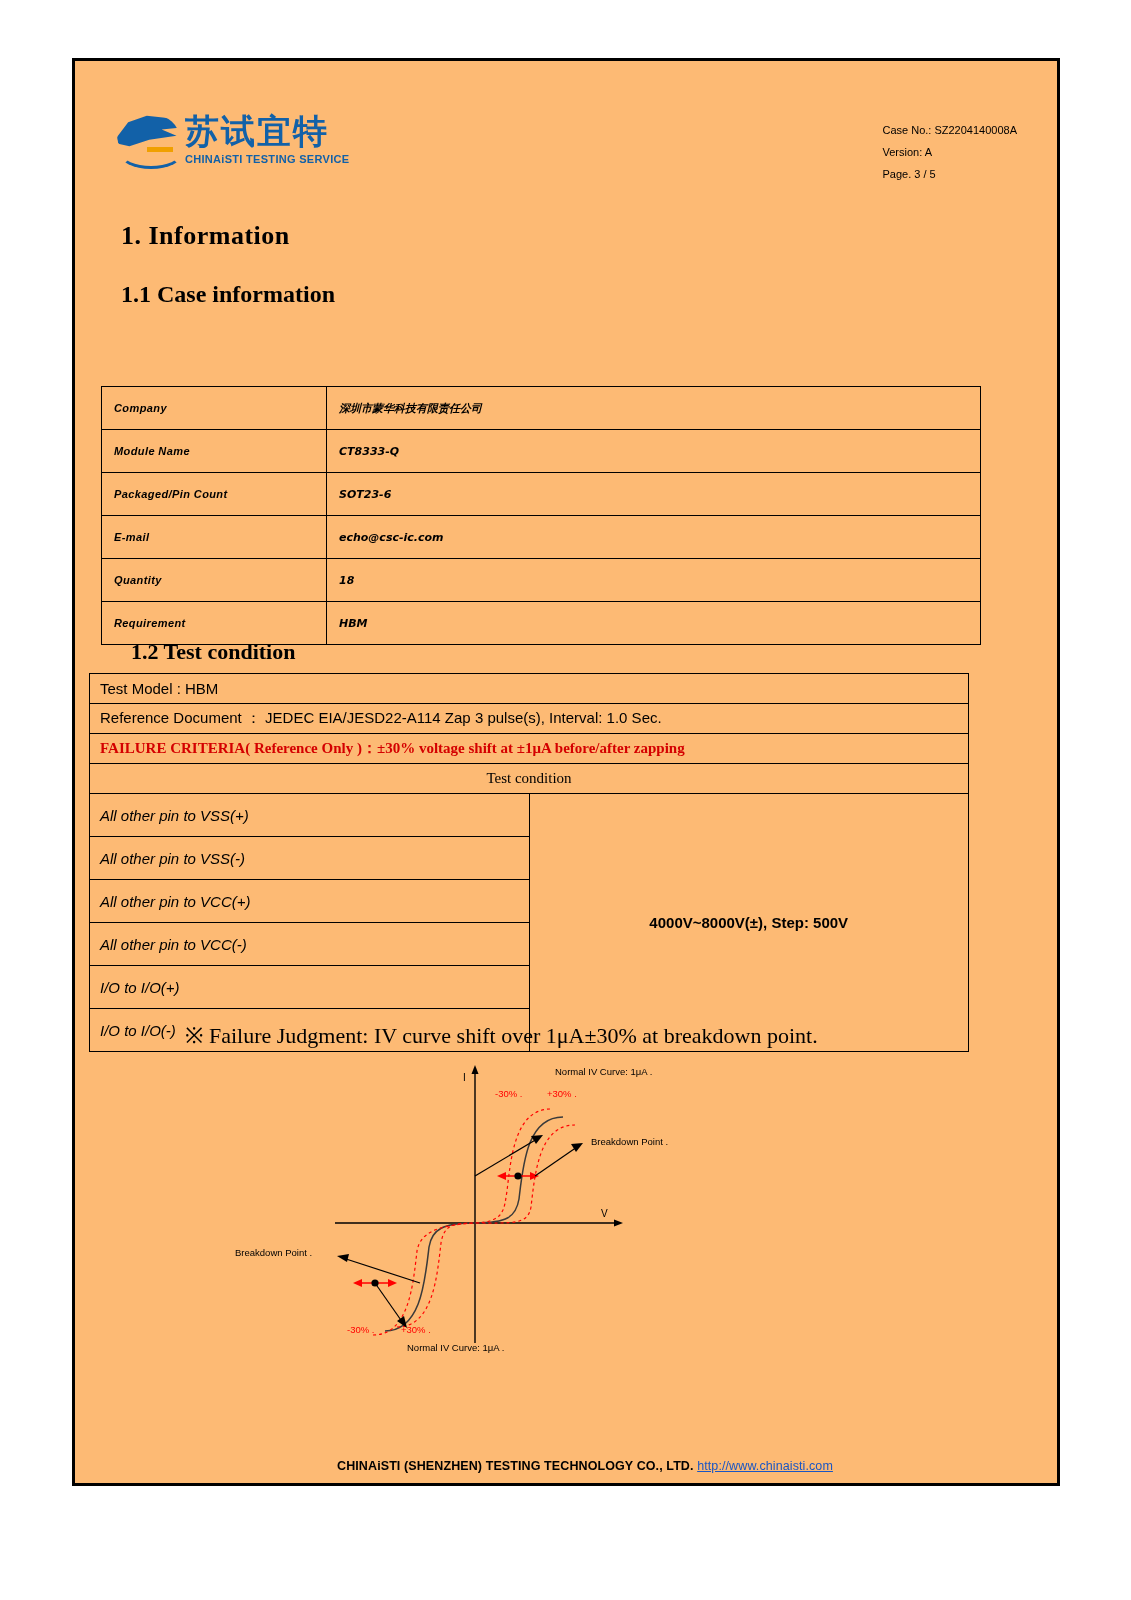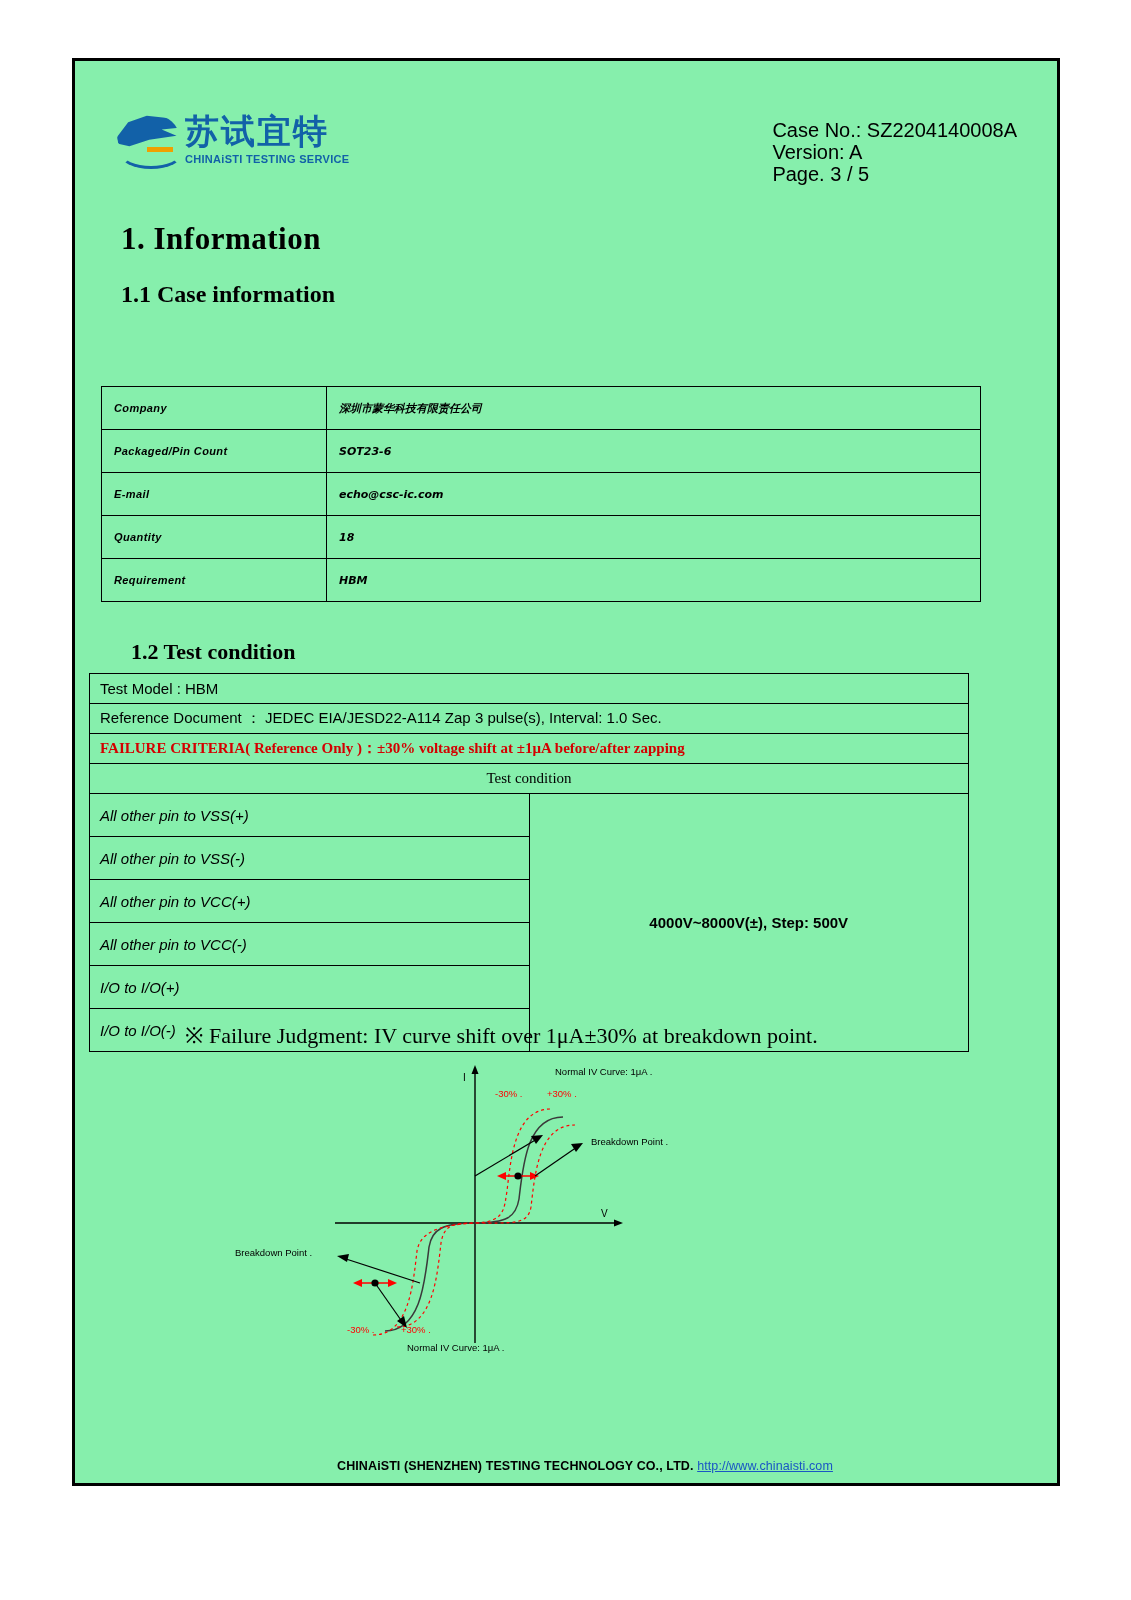--- a/index.html
+++ b/index.html
@@ -15,21 +15,21 @@
     position: relative;
   }
   .page {
     position: absolute;
     left: 72px;
     top: 58px;
     width: 988px;
     height: 1428px;
     border: 3px solid #000;
     box-sizing: border-box;
-    background: #86efac;
+    background: #fdba74;
   }
   .inner {
     position: relative;
     width: 100%;
     height: 100%;
   }
 
   
   .header {
     position: absolute;
@@ -88,33 +88,33 @@
     color: #1261a8;
     letter-spacing: 0.3px;
     margin-top: 4px;
   }
   .logo-text-en .lower { text-transform: none; }
   .header-meta {
     position: absolute;
     right: 40px;
     top: 58px;
     text-align: left;
-    font-size: 20px;
+    font-size: 11px;
     line-height: 22px;
     color: #000;
   }
 
   
   h1.sec {
     position: absolute;
     left: 46px;
     top: 160px;
     margin: 0;
     font-family: "Liberation Serif", serif;
-    font-size: 31px;
+    font-size: 26px;
     font-weight: bold;
     letter-spacing: 0.5px;
   }
   h2.sub {
     position: absolute;
     left: 46px;
     top: 220px;
     margin: 0;
     font-family: "Liberation Serif", serif;
     font-size: 24px;
@@ -262,20 +262,24 @@
   <h1 class="sec">1. Information</h1>
   <h2 class="sub">1.1 Case information</h2>
 
   <table class="case-table">
     <tbody>
           <tr>
       <td class="k">Company</td>
       <td class="v">深圳市蒙华科技有限责任公司</td>
     </tr>
     <tr>
+      <td class="k">Module Name</td>
+      <td class="v">CT8333-Q</td>
+    </tr>
+    <tr>
       <td class="k">Packaged/Pin Count</td>
       <td class="v">SOT23-6</td>
     </tr>
     <tr>
       <td class="k">E-mail</td>
       <td class="v">echo@csc-ic.com</td>
     </tr>
     <tr>
       <td class="k">Quantity</td>
       <td class="v">18</td>

